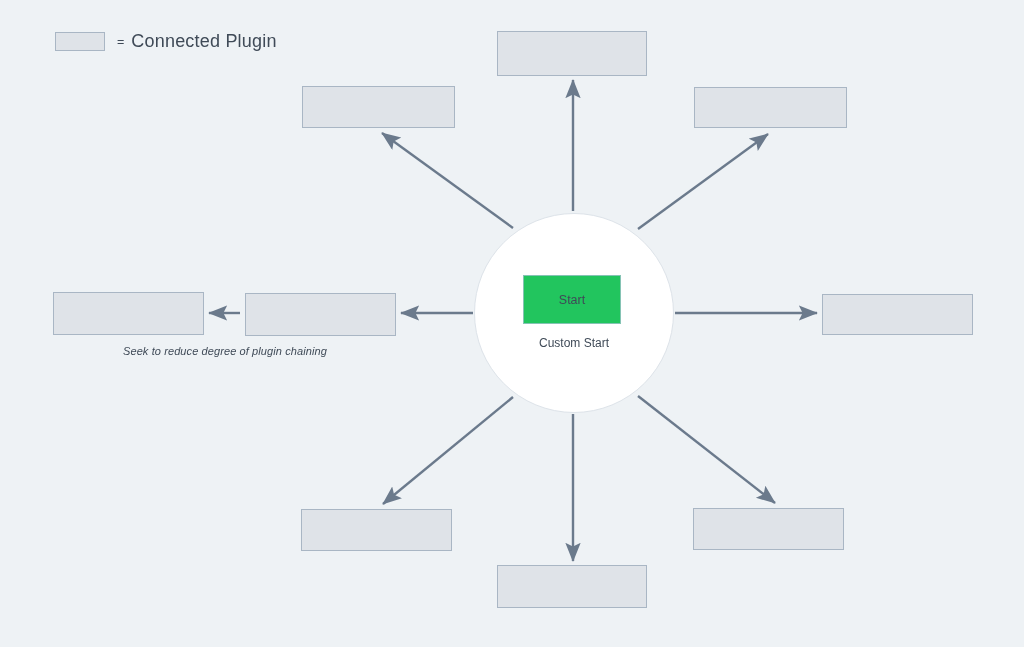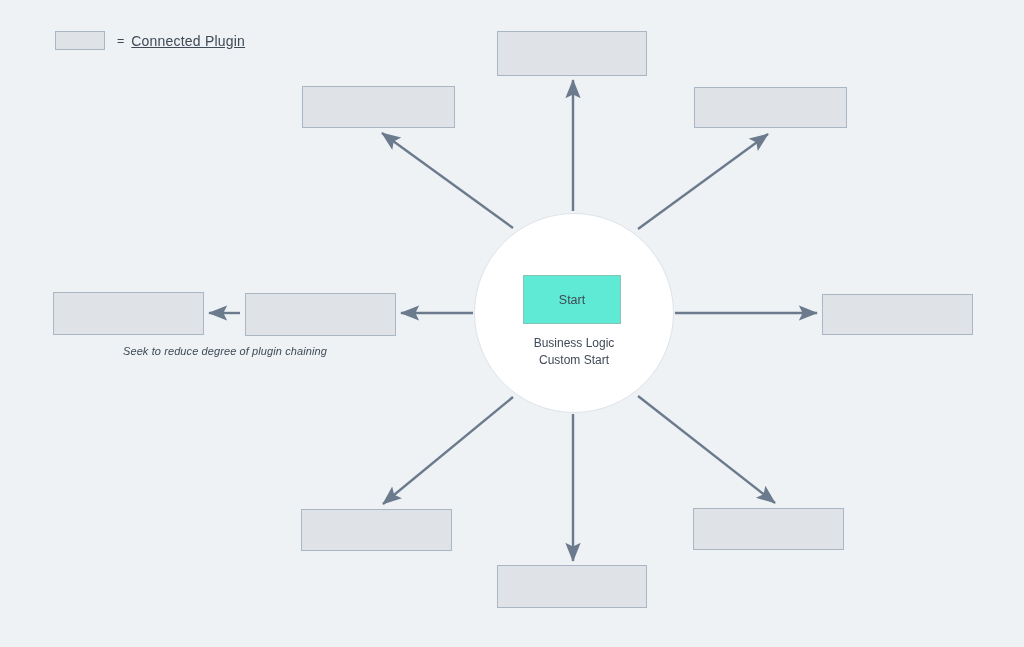--- a/index.html
+++ b/index.html
@@ -49,43 +49,42 @@
     border: 1.5px solid #a9b6c4;
     box-sizing: border-box;
   }
   .legend-eq {
     margin-left: 12px;
     margin-right: 7px;
     font-size: 12.5px;
     color: #3f4a57;
   }
   .legend-label {
-    font-size: 14px;
+    font-size: 18px;
     color: #3f4a57;
     letter-spacing: 0.2px;
-    text-decoration: underline;
   }
   .hub {
     position: absolute;
     left: 474px;
     top: 213px;
     width: 200px;
     height: 200px;
     border-radius: 50%;
     background: #ffffff;
     border: 1.5px solid #dde3e9;
     box-sizing: border-box;
   }
   .start-box {
     position: absolute;
     left: 523px;
     top: 275px;
     width: 98px;
     height: 49px;
-    background: #5eead4;
+    background: #22c55e;
     border: 1.5px solid #85c3b4;
     box-sizing: border-box;
     display: flex;
     align-items: center;
     justify-content: center;
   }
   .start-label {
     font-size: 12.5px;
     color: #3f4a57;
   }
@@ -151,19 +150,18 @@
       <div class="plugin-box" style="left: 301px; top: 509px; width: 151px; height: 42px;"></div>
       <div class="plugin-box" style="left: 693px; top: 508px; width: 151px; height: 42px;"></div>
       <div class="plugin-box" style="left: 497px; top: 565px; width: 150px; height: 43px;"></div>
     </div>
 
   <div class="hub"></div>
   <div class="start-box">
     <span class="start-label">Start</span>
   </div>
   <div class="hub-text">
-    <div>Business Logic</div>
     <div>Custom Start</div>
   </div>
 
   <div class="note">Seek to reduce degree of plugin chaining</div>
 
 </div>
 
 </body></html>

